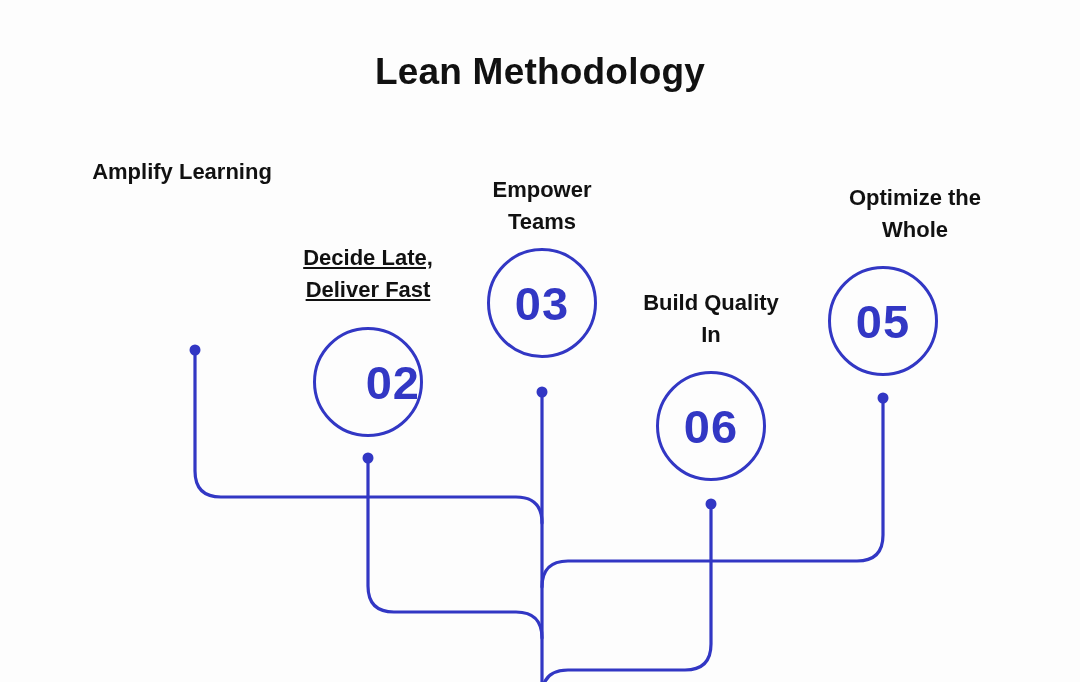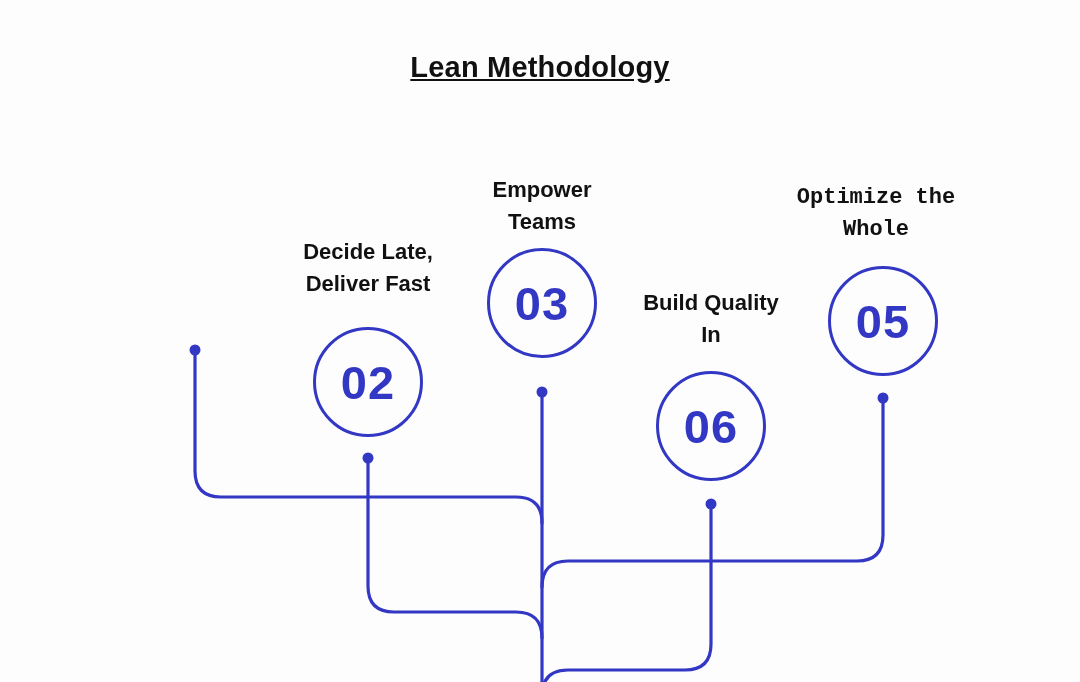--- a/index.html
+++ b/index.html
@@ -15,25 +15,24 @@
     background: var(--background);
     overflow: hidden;
     font-family: "Liberation Sans", sans-serif;
   }
   .title {
     position: absolute;
     top: 51px;
     left: 0;
     width: 100%;
     text-align: center;
-    font-size: 29px;
+    font-size: 37px;
     font-weight: 700;
     color: var(--text);
     letter-spacing: 0.2px;
-    text-decoration: underline;
   }
   .connector-svg {
     position: absolute;
     left: 0;
     top: 0;
   }
   .step-circle {
     position: absolute;
     width: 110px;
     height: 110px;
@@ -79,30 +78,31 @@
     </g>
     <g fill="var(--accent)" stroke="none">
       <circle cx="195" cy="350" r="5.5"></circle>
       <circle cx="368" cy="458" r="5.5"></circle>
       <circle cx="542" cy="392" r="5.5"></circle>
       <circle cx="711" cy="504" r="5.5"></circle>
       <circle cx="883" cy="398" r="5.5"></circle>
     </g>
   </svg>
 
-  <div class="step-label" style="left:368px; top:236px;">Decide Late,
+  <div class="step-label" style="left:182px; top:156px;">Amplify Learning</div>
+  <div class="step-label" style="left:368px; top:242px;text-decoration:underline;">Decide Late,
 Deliver Fast</div>
   <div class="step-label" style="left:542px; top:174px;">Empower
 Teams</div>
   <div class="step-label" style="left:711px; top:287px;">Build Quality
 In</div>
-  <div class="step-label" style="left:876px; top:182px;font-family:Liberation Mono, monospace;">Optimize the
+  <div class="step-label" style="left:915px; top:182px;">Optimize the
 Whole</div>
 
-  <div class="step-circle" style="left:313px; top:327px;">
+  <div class="step-circle" style="left:313px; top:327px;justify-content:flex-end;">
     <span class="step-number">02</span>
   </div>
   <div class="step-circle" style="left:487px; top:248px;">
     <span class="step-number">03</span>
   </div>
   <div class="step-circle" style="left:656px; top:371px;">
     <span class="step-number">06</span>
   </div>
   <div class="step-circle" style="left:828px; top:266px;align-items:center;">
     <span class="step-number">05</span>

